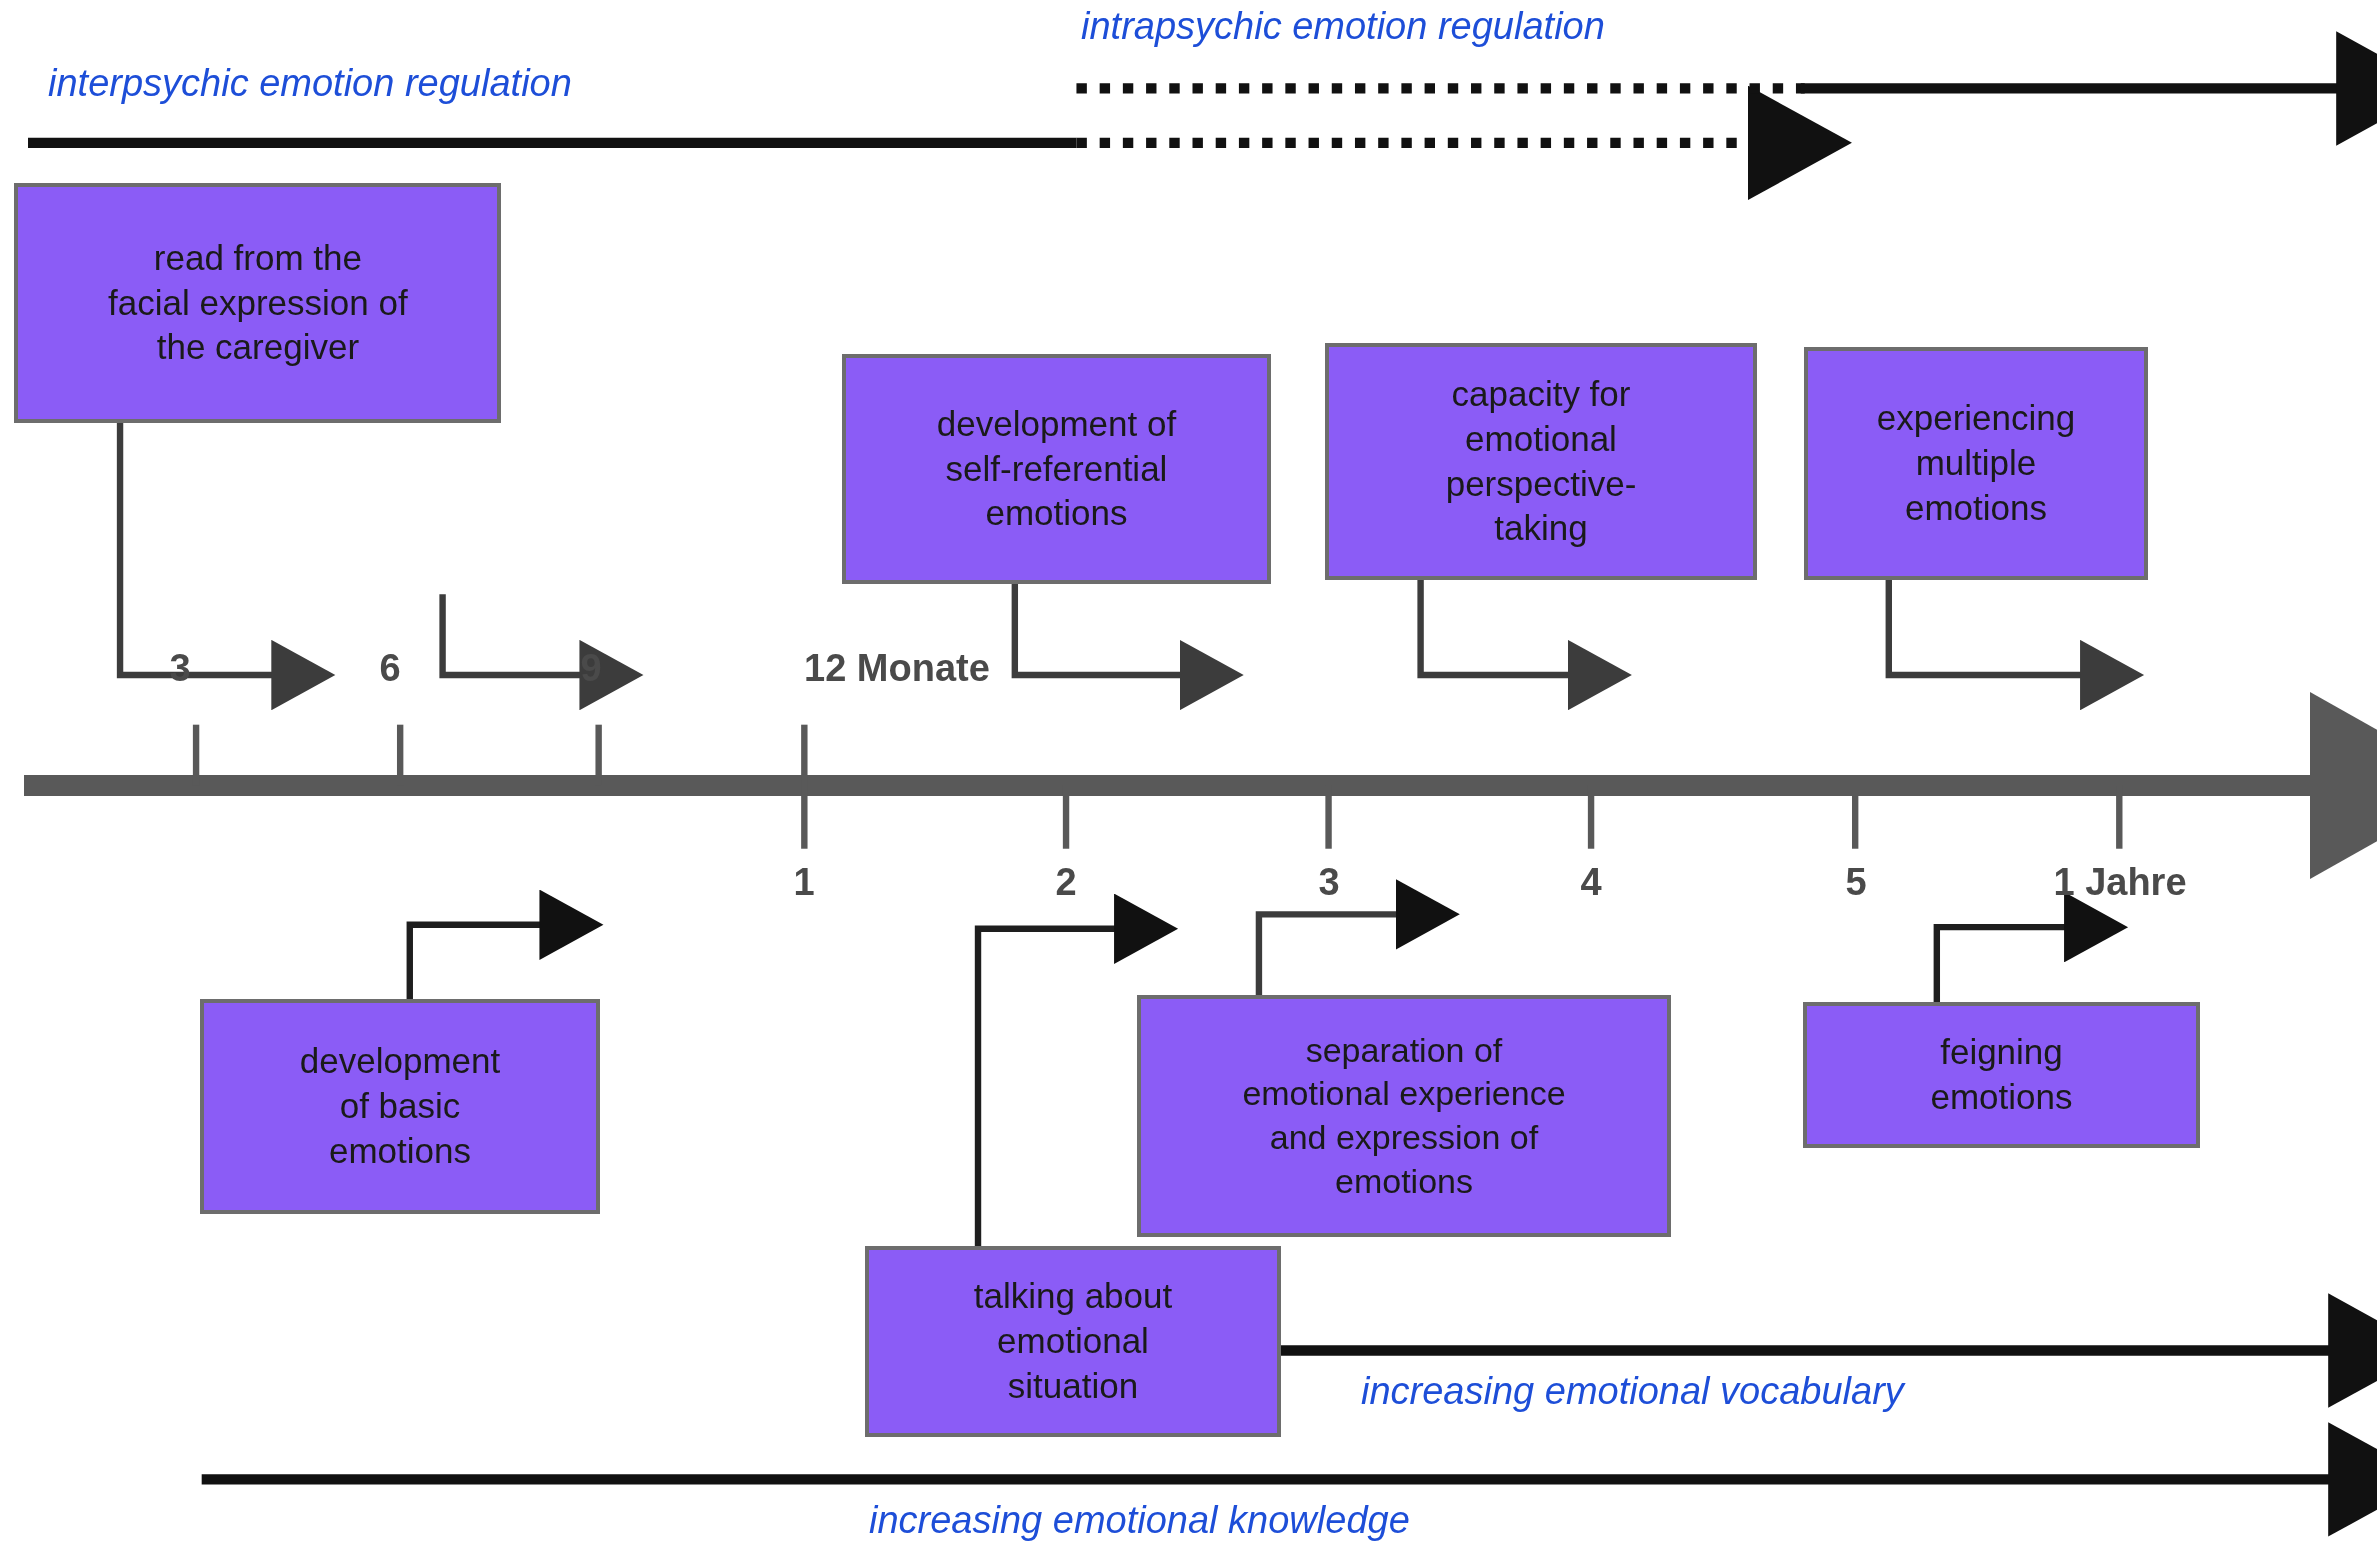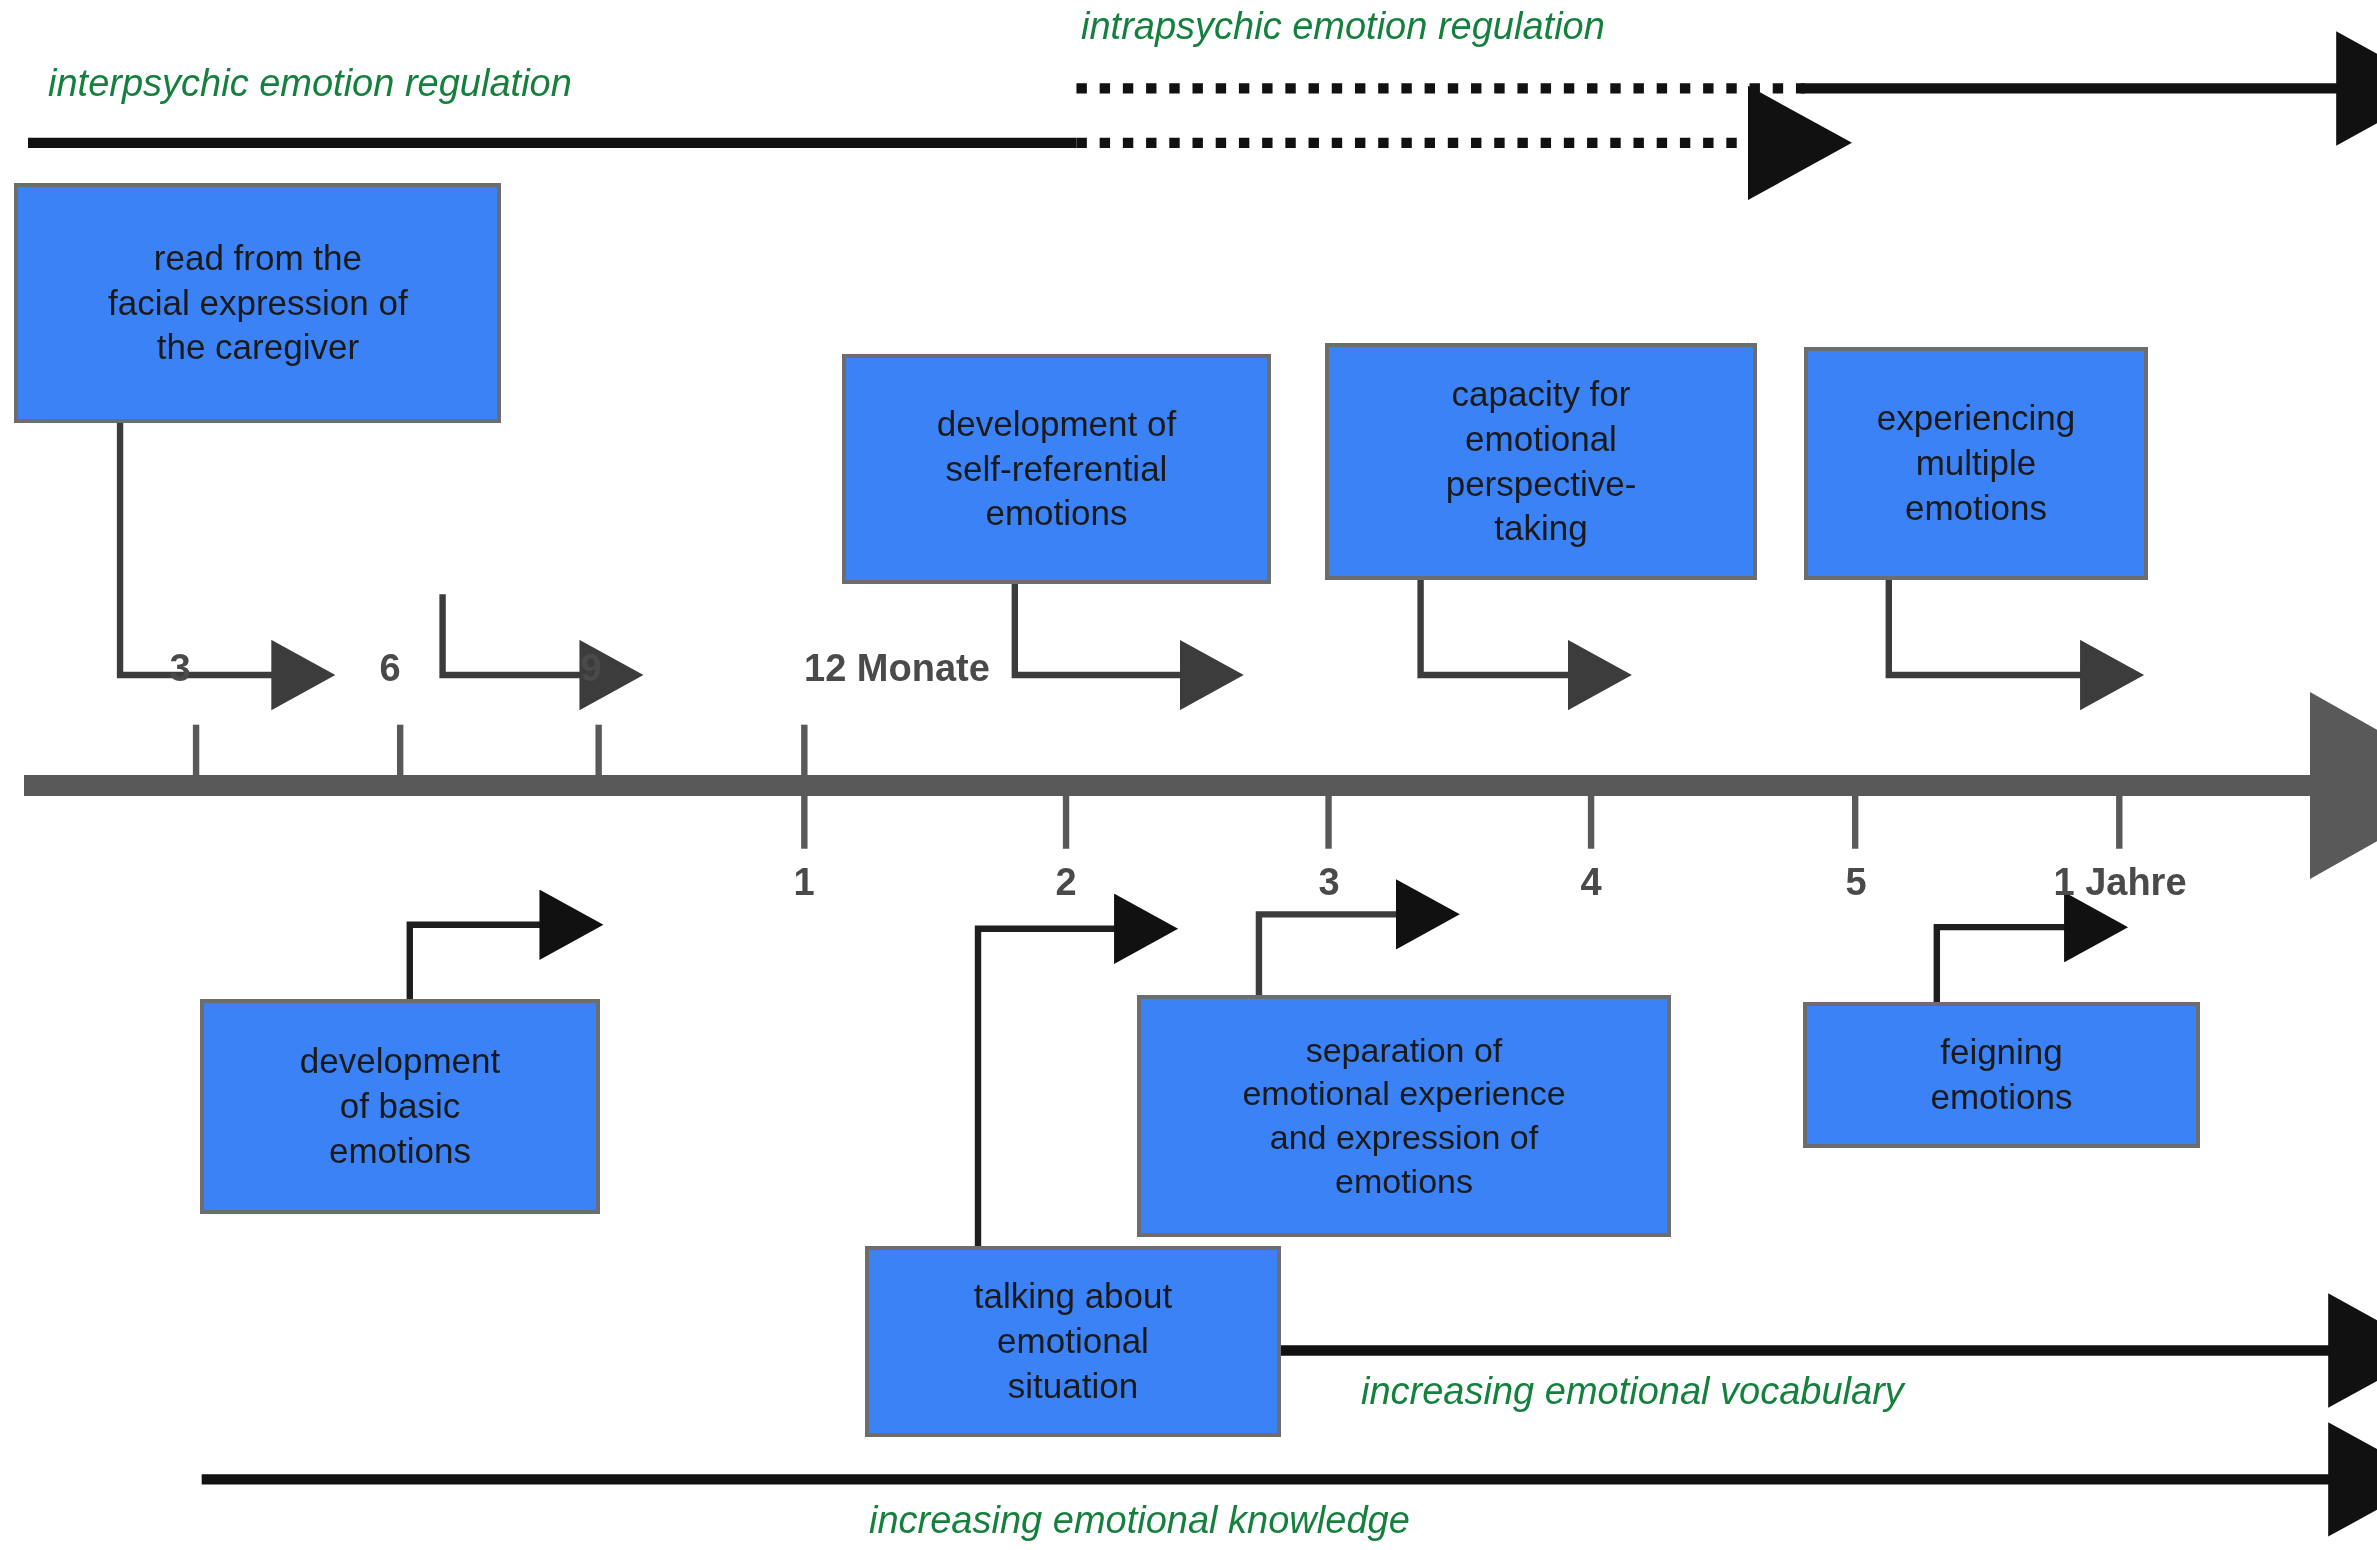--- a/index.html
+++ b/index.html
@@ -3,37 +3,37 @@
 <meta charset="utf-8">
 <title>Emotional Development Timeline</title>
 <style>
   html,body{margin:0;padding:0;background:#ffffff;}
   body{font-family:"Liberation Sans",sans-serif;}
   #stage{position:relative;width:2377px;height:1551px;background:#fff;overflow:hidden;}
   svg#wires{position:absolute;left:0;top:0;width:2377px;height:1551px;pointer-events:none;}
 
   .box{
     position:absolute;
-    background:#3b82f6;
+    background:#8b5cf6;
     border:4px solid #6d6d6d;
     box-sizing:border-box;
     display:flex;align-items:center;justify-content:center;
     text-align:center;
     color:#1a1a1a;
     font-size:35px;
     line-height:1.28;
     padding:4.8px 8px;
   }
   .box span{display:block;white-space:pre-line;}
 
   .band-label{
     position:absolute;
     font-style:italic;
     font-size:38px;
-    color:#15803d;
+    color:#1d4ed8;
     white-space:nowrap;
   }
   .tick-label{
     position:absolute;
     font-size:38px;
     font-weight:bold;
     color:#4a4a4a;
     white-space:nowrap;
   }
 </style>

